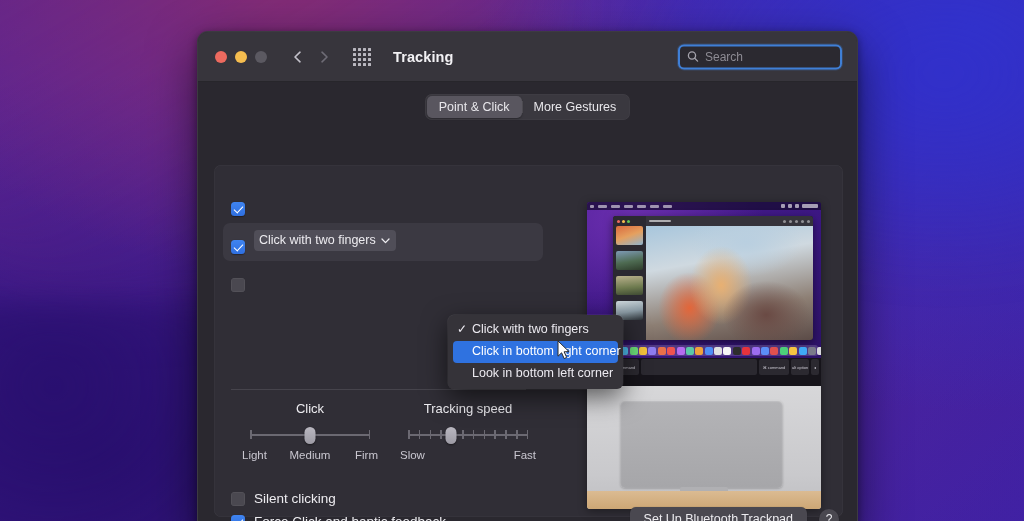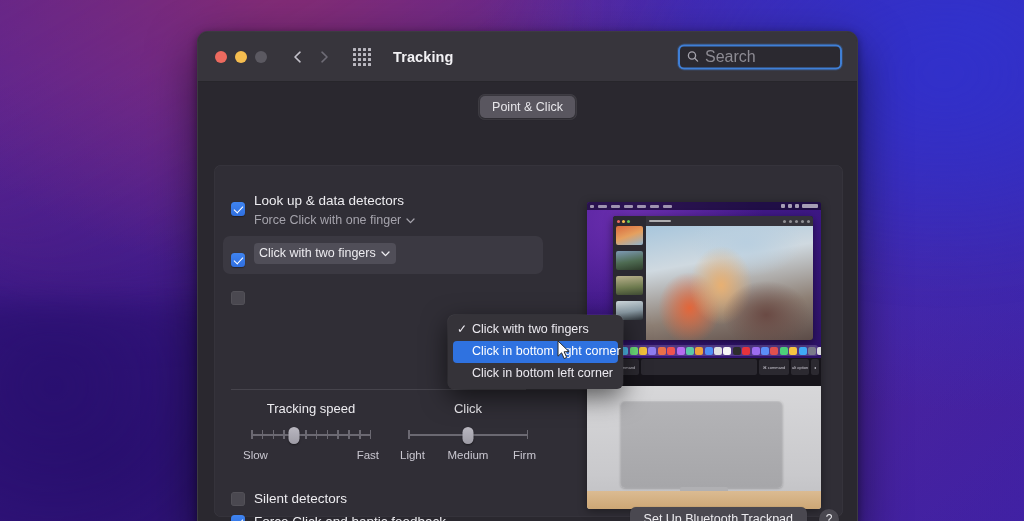--- a/index.html
+++ b/index.html
@@ -106,21 +106,21 @@
     border-radius: 6px;
     border: 2px solid #3f7fd6;
     display: flex;
     align-items: center;
     padding: 0 7px;
     box-shadow: 0 0 0 1px rgba(63,127,214,0.25);
   }
   .search-wrap svg { flex: none; }
   .search-input {
     border: none; outline: none; background: transparent;
-    color: #d8d6dd; font-size: 16px; margin-left: 6px; width: 100%;
+    color: #d8d6dd; font-size: 12px; margin-left: 6px; width: 100%;
     font-family: "Liberation Sans", sans-serif;
   }
   .search-input::placeholder { color: #8d8b93; }
 
   
   .win-body {
     background: #2a282f;
     height: 450px;
     position: relative;
     padding-top: 12px;
@@ -589,40 +589,30 @@
       </svg>
       <input class="search-input" type="text" placeholder="Search" style="">
     </div>
   </div>
 
   <div class="win-body">
 
     <div class="tabbar">
       <div class="tabs">
         <div class="tab active">Point &amp; Click</div>
+        <div class="tab sep">More Gestures</div>
       </div>
     </div>
 
     <div class="panel">
 
       <div class="left-col">
 
         <div class="opt-row">
           <span class="cb checked"></span>
-          <div class="opt-text">
-            <div class="opt-title">Look up &amp; data detectors</div>
-            <div class="opt-sub">
-              <span>Force Click with one finger</span>
-              <span class="caret">
-                <svg width="9" height="6" viewBox="0 0 9 6">
-                    <path d="M1 1 L4.5 4.6 L8 1" fill="none" stroke="#a5a3ac" stroke-width="1.3" stroke-linecap="round" stroke-linejoin="round"></path>
-                  </svg>
-              </span>
-            </div>
-          </div>
         </div>
 
         <div class="opt-row highlight">
           <span class="cb checked"></span>
           <div class="opt-text">
             <div class="opt-sub popup">
               <span>Click with two fingers</span>
               <span class="caret">
                 <svg width="9" height="6" viewBox="0 0 9 6">
                     <path d="M1 1 L4.5 4.6 L8 1" fill="none" stroke="#edecf0" stroke-width="1.3" stroke-linecap="round" stroke-linejoin="round"></path>
@@ -637,20 +627,36 @@
           <div class="opt-text">
             <div class="opt-title"></div>
           </div>
         </div>
 
       </div>
 
       <div class="divider"></div>
 
       <div class="sliders">
+
+        <div class="slider-block click">
+          <div class="slider-label">Click</div>
+          <div class="track-line">
+            <div class="bar"></div>
+            <span class="tick" style="left:0%"></span>
+            <span class="tick" style="left:calc(50% - 0.75px)"></span>
+            <span class="tick" style="left:calc(100% - 1.5px)"></span>
+            <span class="knob" style="left:50%"></span>
+          </div>
+          <div class="scale three">
+            <span>Light</span>
+            <span>Medium</span>
+            <span>Firm</span>
+          </div>
+        </div>
 
         <div class="slider-block track">
           <div class="slider-label">Tracking speed</div>
           <div class="track-line">
             <div class="bar"></div>
             <span class="tick" style="left:0%"></span>
             <span class="tick" style="left:9%"></span>
             <span class="tick" style="left:18%"></span>
             <span class="tick" style="left:27%"></span>
             <span class="tick" style="left:36%"></span>
@@ -661,43 +667,27 @@
             <span class="tick" style="left:81%"></span>
             <span class="tick" style="left:90%"></span>
             <span class="tick" style="left:calc(100% - 1.5px)"></span>
             <span class="knob" style="left:36%"></span>
           </div>
           <div class="scale">
             <span>Slow</span>
             <span>Fast</span>
           </div>
         </div>
-
-        <div class="slider-block click">
-          <div class="slider-label">Click</div>
-          <div class="track-line">
-            <div class="bar"></div>
-            <span class="tick" style="left:0%"></span>
-            <span class="tick" style="left:calc(50% - 0.75px)"></span>
-            <span class="tick" style="left:calc(100% - 1.5px)"></span>
-            <span class="knob" style="left:50%"></span>
-          </div>
-          <div class="scale three">
-            <span>Light</span>
-            <span>Medium</span>
-            <span>Firm</span>
-          </div>
-        </div>
       </div>
 
       <div class="bottom-opts">
         <div class="opt-row" style="padding-top:2px;padding-bottom:2px">
           <span class="cb unchecked" style="margin-top:3px"></span>
           <div class="opt-text">
-            <div class="opt-title">Silent detectors</div>
+            <div class="opt-title">Silent clicking</div>
           </div>
         </div>
         <div class="opt-row" style="padding-top:2px;padding-bottom:0">
           <span class="cb checked" style="margin-top:3px"></span>
           <div class="opt-text">
             <div class="opt-title">Force Click and haptic feedback</div>
           </div>
         </div>
 
       </div>
@@ -800,21 +790,21 @@
           <div class="notch"></div>
           <div class="wood"></div>
         </div>
       </div>
 
     </div>
 
     <div class="menu">
       <div class="menu-item checked">Click with two fingers</div>
       <div class="menu-item sel">Click in bottom right corner</div>
-      <div class="menu-item">Click in bottom left corner</div>
+      <div class="menu-item">Look in bottom left corner</div>
     </div>
 
     <div class="cursor">
       <svg width="15" height="21" viewBox="0 0 15 21">
         <path d="M1 1 L1 16.2 L4.6 12.8 L7.2 18.6 L9.7 17.4 L7.1 11.8 L12 11.6 Z" fill="#ffffff" stroke="#2a2a2a" stroke-width="1"></path>
       </svg>
     </div>
 
     <div class="bottombar">
       <button class="bt-button">Set Up Bluetooth Trackpad</button>

